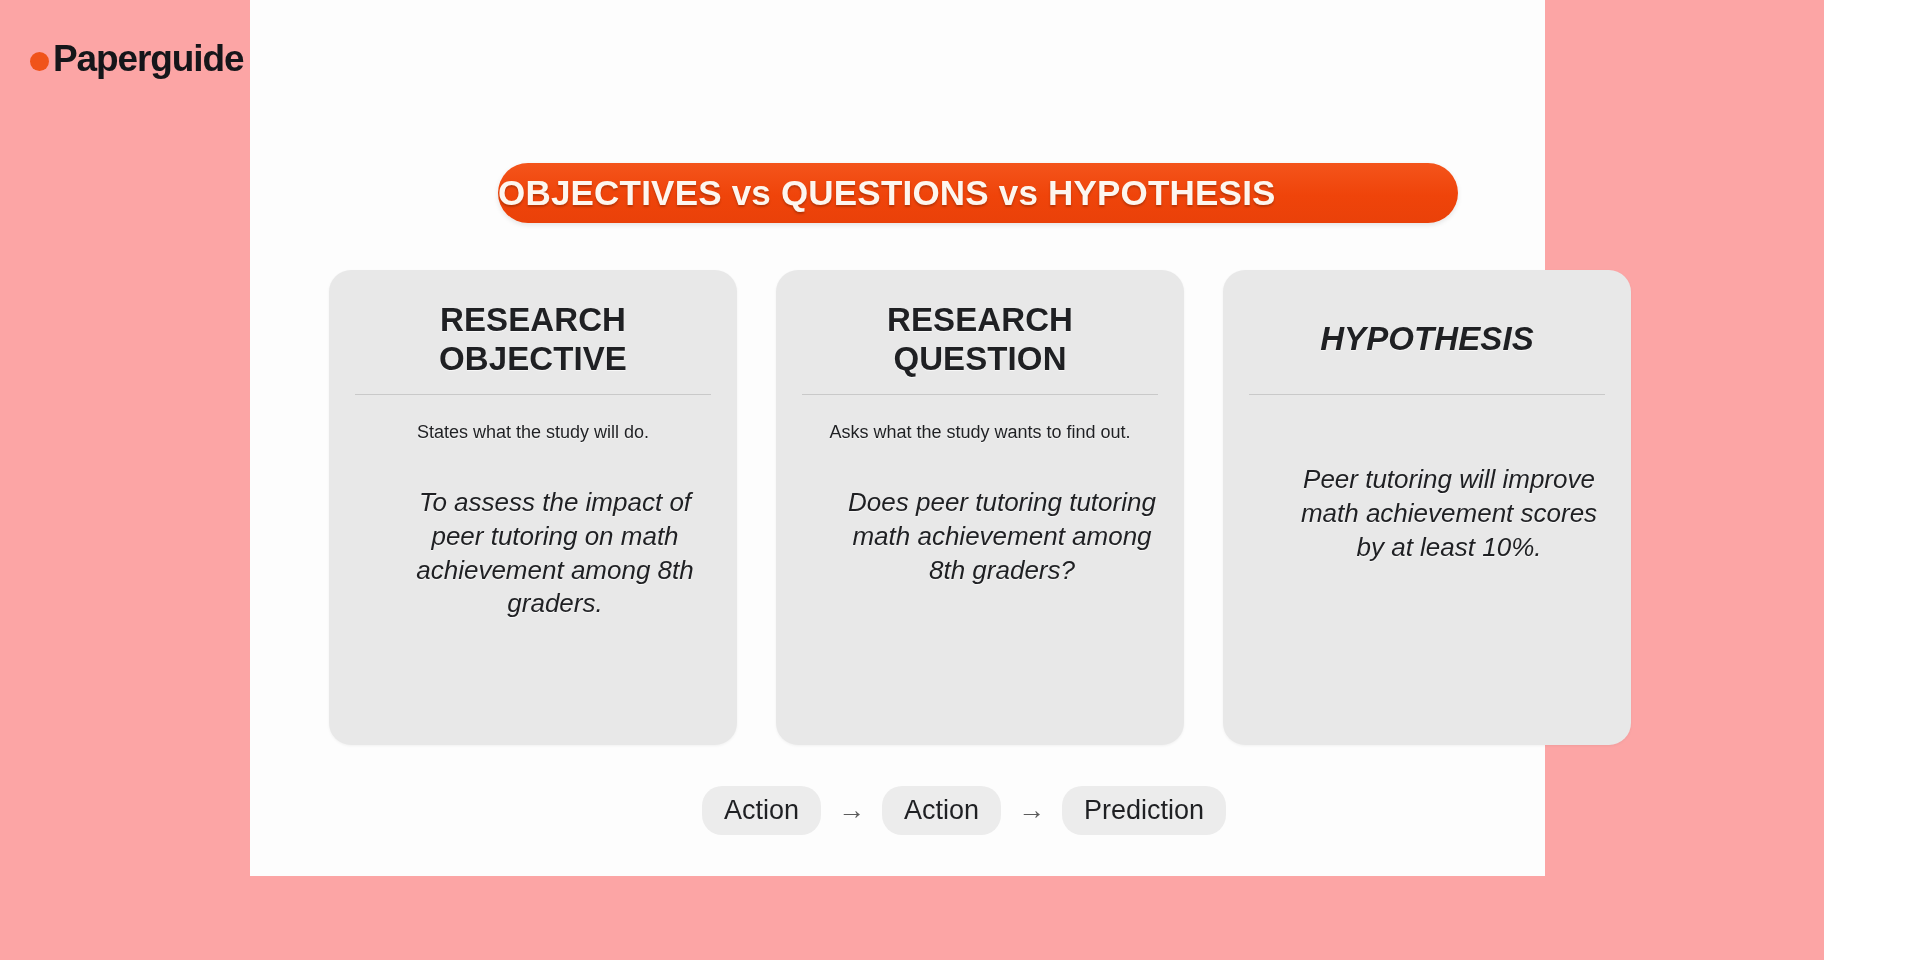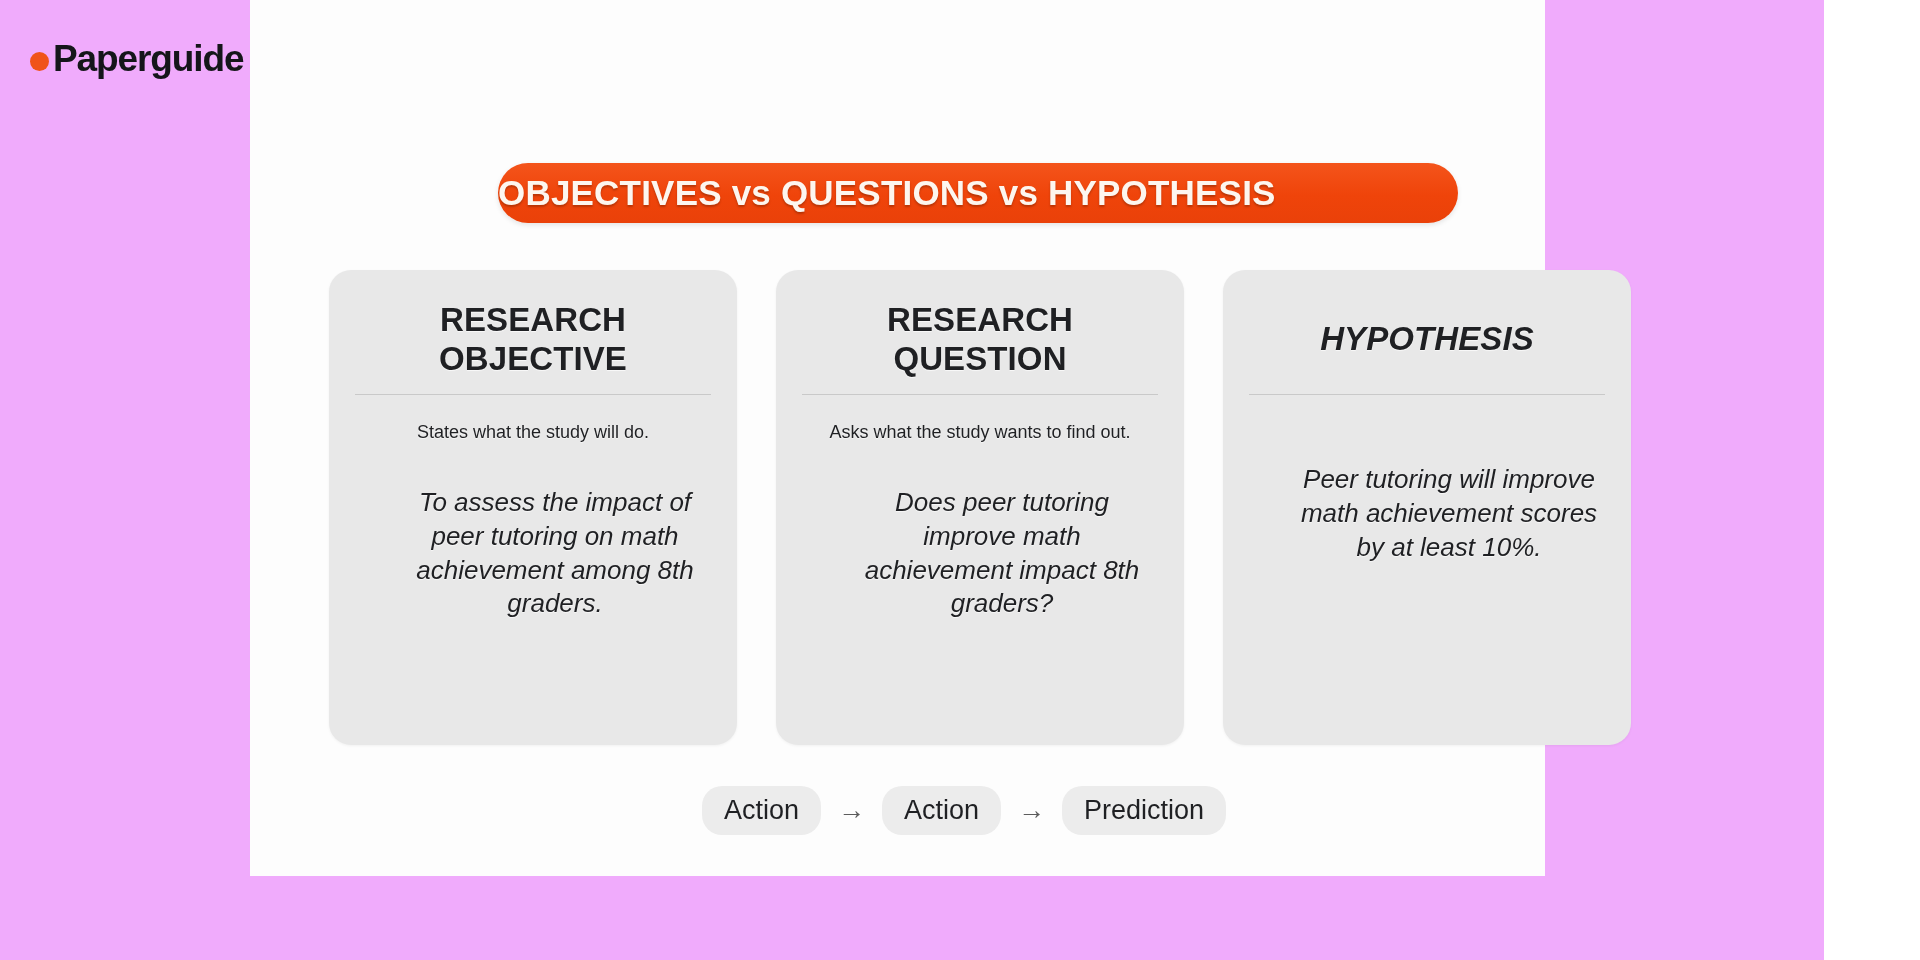--- a/index.html
+++ b/index.html
@@ -8,21 +8,21 @@
   html, body {
     width:1920px; height:960px;
     background:#ffffff;
     font-family:"Liberation Sans", sans-serif;
     overflow:hidden;
   }
 
   .page {
     position:relative;
     width:1824px; height:960px;
-    background:#f0abfc;
+    background:#fca5a5;
   }
 
   
   .inner-panel {
     position:absolute;
     left:250px; top:0px;
     width:1295px; height:876px;
     background:#fdfdfd;
   }
 
@@ -178,21 +178,21 @@
       <div class="card-heading">RESEARCH OBJECTIVE</div>
       <div class="divider"></div>
       <div class="card-def">States what the study will do.</div>
       <div class="card-example">To assess the impact of peer tutoring on math achievement among 8th graders.</div>
     </div>
 
     <div class="card">
       <div class="card-heading">RESEARCH QUESTION</div>
       <div class="divider"></div>
       <div class="card-def">Asks what the study wants to find out.</div>
-      <div class="card-example">Does peer tutoring improve math achievement impact 8th graders?</div>
+      <div class="card-example">Does peer tutoring tutoring math achievement among 8th graders?</div>
     </div>
 
     <div class="card">
       <div class="card-heading single">HYPOTHESIS</div>
       <div class="divider"></div>
       <div class="card-example">Peer tutoring will improve math achievement scores by at least 10%.</div>
     </div>
 
   </div>
 

